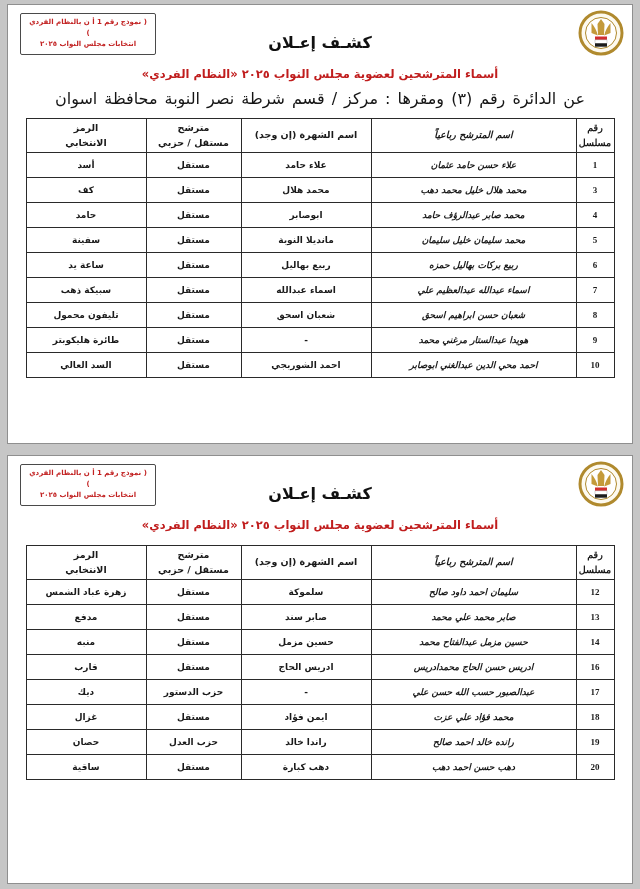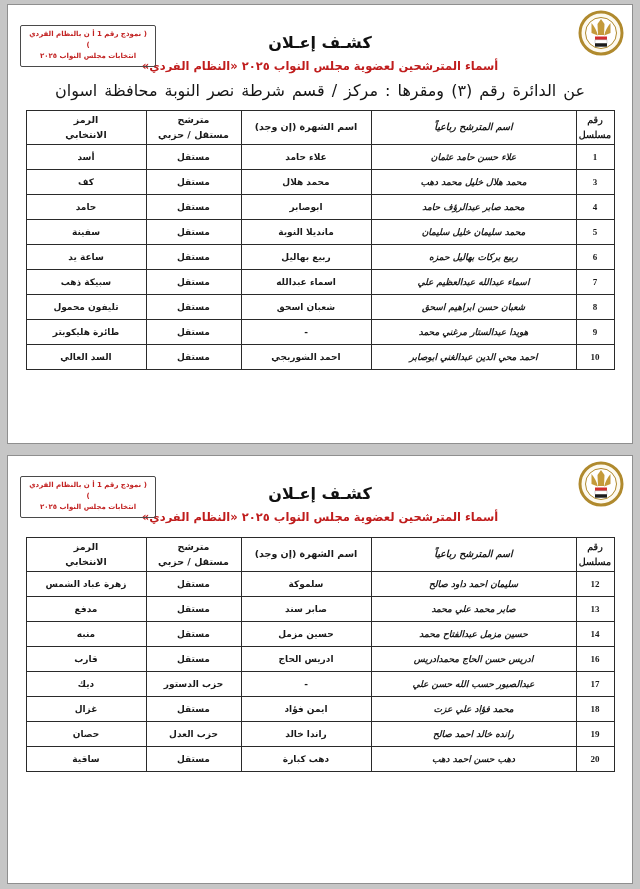--- a/index.html
+++ b/index.html
@@ -12,34 +12,34 @@
   .sheet{
     position:relative;
     width:626px;margin:0 auto;
     background:#ffffff;
     border:1px solid #8f8f8f;
     box-sizing:border-box;
   }
   .sheet-1{margin-top:4px;height:440px;}
   .sheet-2{margin-top:11px;height:429px;}
   .corner-box{
-    position:absolute;top:20px;left:12px;
+    position:absolute;top:8px;left:12px;
     border:1.5px solid #4a4a4a;border-radius:2px;
     padding:3px 7px;text-align:center;
     color:#c22222;font-size:7px;font-weight:bold;line-height:1.6;
     max-width:120px;
   }
   .emblem{position:absolute;top:5px;right:8px;}
   .doc-title{
     text-align:center;padding-top:28px;
     font-size:16px;font-weight:bold;color:#111;
     letter-spacing:1px;
   }
   .doc-subtitle{
-    text-align:center;margin-top:7px;
+    text-align:center;margin-top:15px;
     font-size:11.5px;font-weight:bold;color:#c01d1d;
   }
   .district-line{
     text-align:center;margin-top:8px;
     font-size:16px;font-weight:normal;color:#151515;
     word-spacing:2px;
   }
   table.cand{
     width:588px;margin:10px auto 0;
     border-collapse:collapse;table-layout:fixed;

